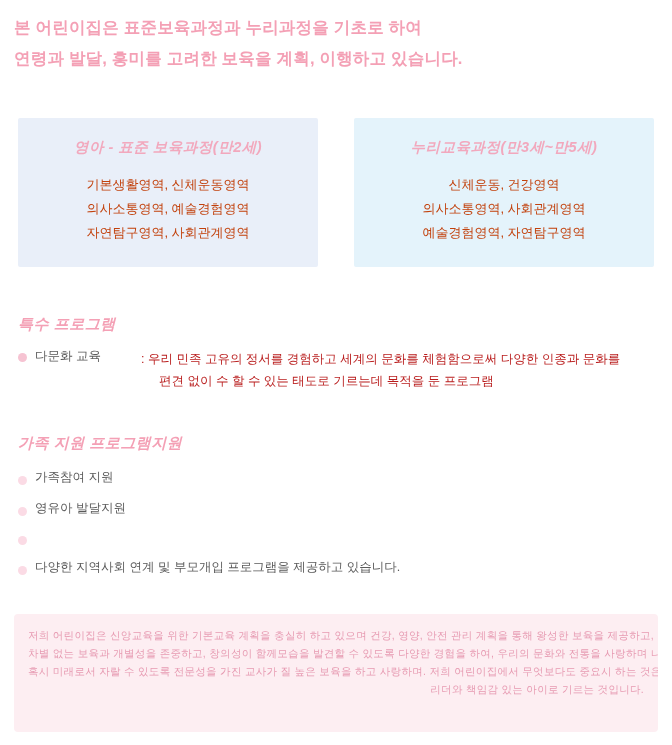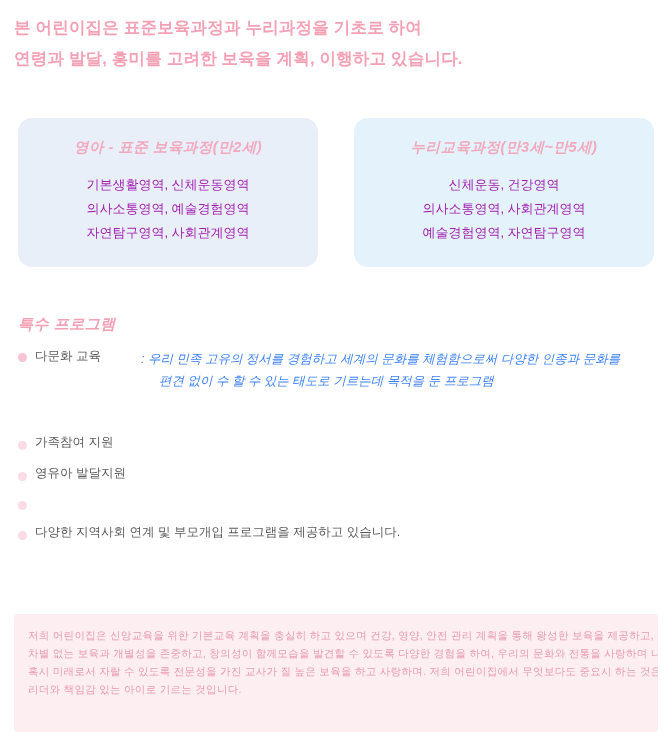--- a/index.html
+++ b/index.html
@@ -37,21 +37,21 @@
   }
 
   
   .boxes {
     display: flex;
     justify-content: space-between;
     margin: 44px 18px 0 18px;
   }
   .box {
     width: 300px;
-    border-radius: 14px;
+    border-radius: 2px;
     padding: 20px 0 22px 0;
     text-align: center;
     box-sizing: border-box;
   }
   .box.left {
     background: #e9eff9;
   }
   .box.right {
     background: #e4f3fb;
   }
@@ -59,21 +59,21 @@
     font-size: 14.5px;
     font-weight: bold;
     color: #f2a8bd;
     margin-bottom: 16px;
     letter-spacing: 0.5px;
     font-style: italic;
   }
   .box-line {
     font-size: 13px;
     line-height: 24px;
-    color: #a21caf;
+    color: #c2410c;
   }
 
   
   .section-title {
     font-size: 15px;
     font-weight: bold;
     color: #f4a0b5;
     font-style: italic;
     letter-spacing: 0.5px;
   }
@@ -100,22 +100,21 @@
   }
   .special-label {
     font-size: 12.5px;
     color: #5a5a5a;
     white-space: nowrap;
     margin-right: 40px;
   }
   .special-text {
     font-size: 12.5px;
     line-height: 22px;
-    color: #3b82f6;
-    font-style: italic;
+    color: #b91c1c;
   }
   .special-text .l2 {
     display: block;
     padding-left: 18px;
   }
 
   .family-section {
     margin: 42px 0 0 18px;
   }
   .family-list {
@@ -136,20 +135,21 @@
     position: absolute;
     left: 14px;
     top: 614px;
     width: 644px;
     height: 118px;
     background: #fdeef2;
     border-radius: 4px;
     box-sizing: border-box;
     padding: 12px 14px;
     overflow: hidden;
+    text-align: right;
   }
   .note-line {
     font-size: 10.5px;
     line-height: 18px;
     color: #e79bb2;
     letter-spacing: 0.3px;
     white-space: nowrap;
   }
 </style>
 </head>
@@ -187,20 +187,21 @@
       <span class="special-label">다문화 교육</span>
       <span class="special-text">
         <span>:</span>
         <span>우리 민족 고유의 정서를 경험하고 세계의 문화를 체험함으로써 다양한 인종과 문화를</span>
         <span class="l2">편견 없이 수 할 수 있는 태도로 기르는데 목적을 둔 프로그램</span>
       </span>
     </div>
   </div>
 
   <div class="family-section">
+    <div class="section-title">가족 지원 프로그램지원</div>
     <div class="family-list">
       <div class="family-item">
         <span class="bullet hollow"></span>
         <span class="label">가족참여 지원</span>
       </div>
       <div class="family-item">
         <span class="bullet hollow"></span>
         <span class="label">영유아 발달지원</span>
       </div>
       <div class="family-item">

